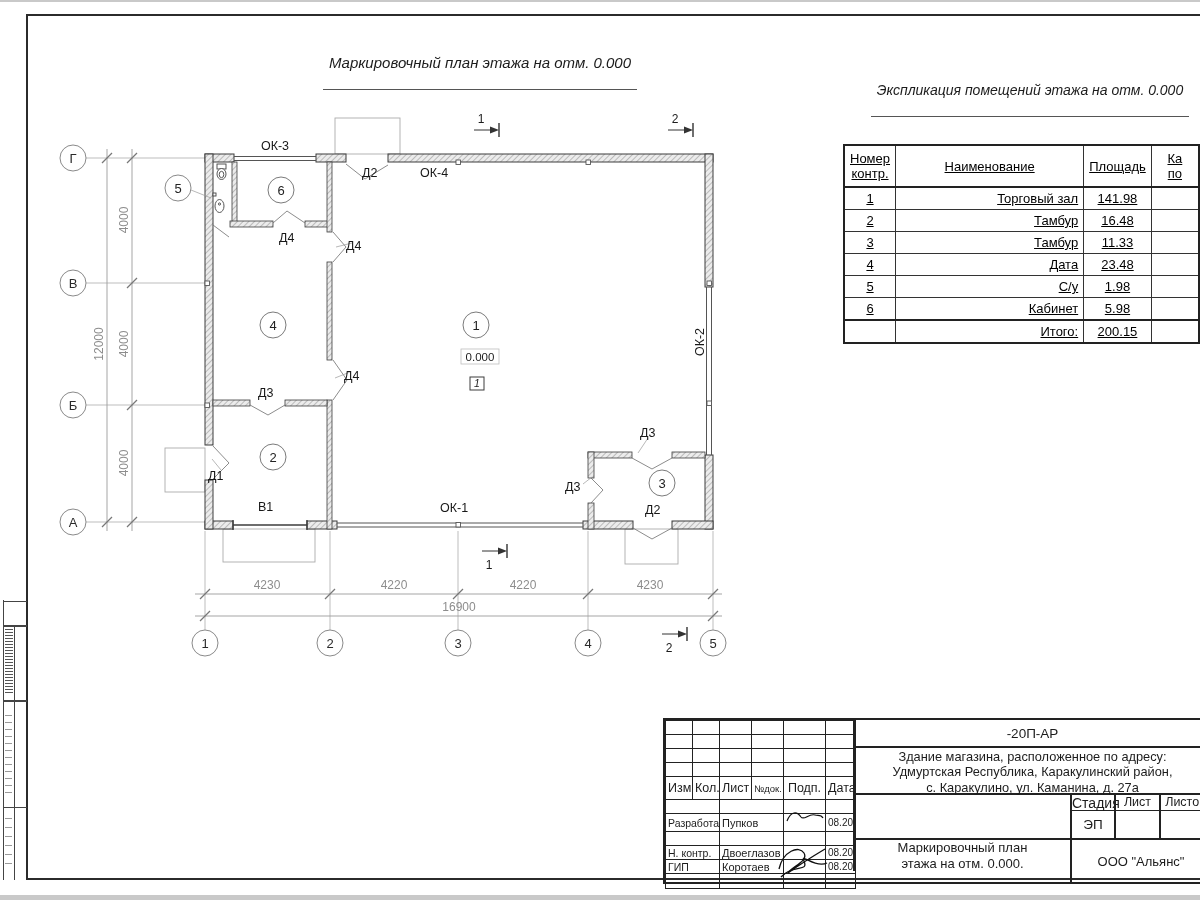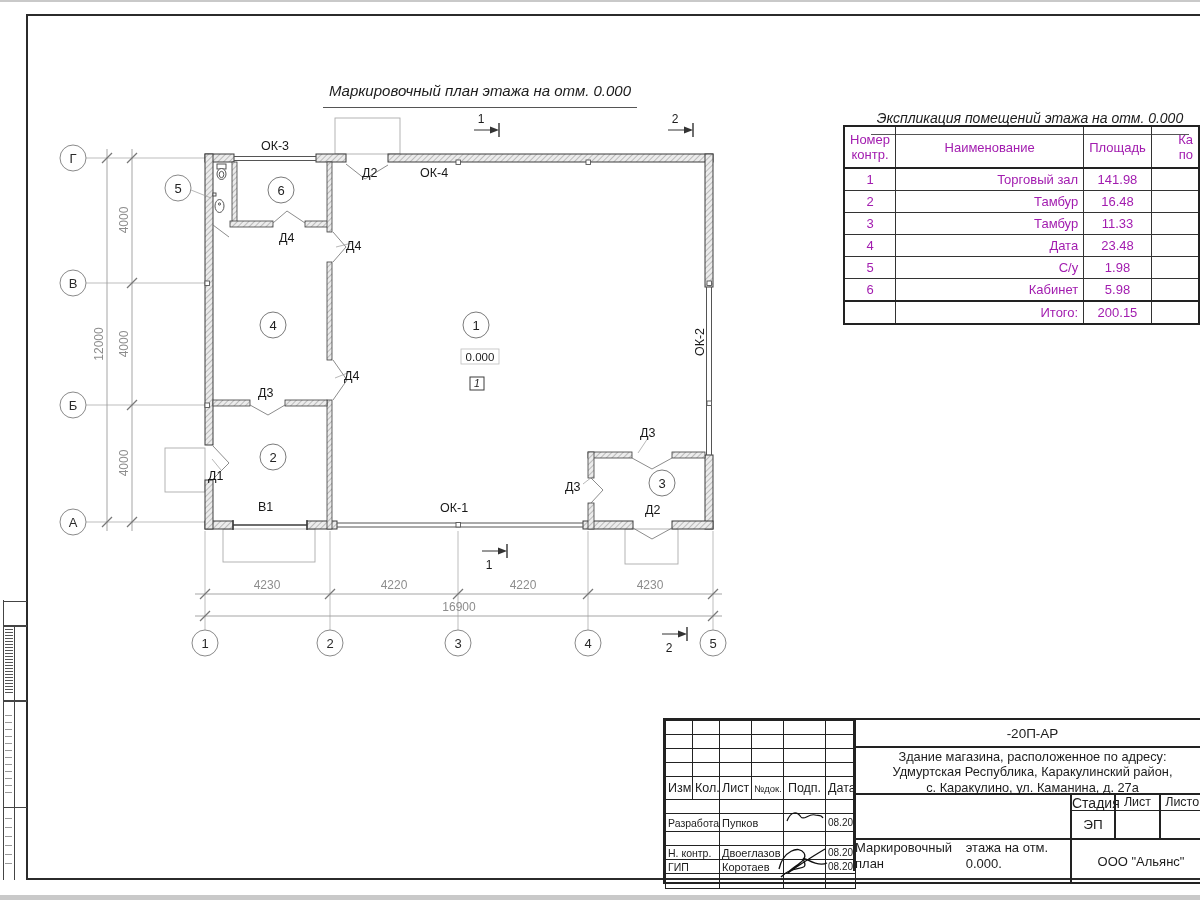--- a/index.html
+++ b/index.html
@@ -5,24 +5,24 @@
   html,body{margin:0;padding:0;background:#cfcfcf;}
   #sheet{position:relative;width:1200px;height:900px;background:#ffffff;overflow:hidden;
          font-family:"Liberation Sans",sans-serif;color:#1c1c1c;}
   .abs{position:absolute;}
   
   .frameline{position:absolute;background:#2b2b2b;}
   .grayline{position:absolute;background:#c9c9c9;}
   .thinline{position:absolute;background:#444;}
   
   .drawtitle{position:absolute;font-style:italic;text-align:center;}
-  .drawtitle span{display:inline-block;border-bottom:1.5px solid #555;padding:0 6px 8px 6px;margin-top:28px;}
+  .drawtitle span{display:inline-block;border-bottom:1.5px solid #555;padding:0 6px 18px 6px;}
   
-  .sched{position:absolute;left:843px;top:125px;border-collapse:collapse;border:2px solid #222;
-         font-size:13px;color:#a21caf;table-layout:fixed;}
+  .sched{position:absolute;left:843px;top:144px;border-collapse:collapse;border:2px solid #222;
+         font-size:13px;color:#000000;table-layout:fixed;text-decoration:underline;}
   .sched th,.sched td{border:1px solid #333;padding:0 5px;height:21px;font-weight:normal;
          overflow:hidden;white-space:nowrap;text-align:right;}
   .sched tr.hdr th{height:40px;text-align:center;font-size:13px;border-bottom:2px solid #222;}
   .sched td.c{text-align:center;}
   .sched tr.total td{border-top:2px solid #222;}
   
   #tb{position:absolute;left:663px;top:718px;width:545px;height:162px;border:2px solid #222;
       font-size:12px;}
   #tb .cell{position:absolute;box-sizing:border-box;}
   #tb table{border-collapse:collapse;table-layout:fixed;width:190px;}
@@ -68,21 +68,21 @@
         <col style="width:42px">
         <col style="width:238px">
         <col style="width:57px">
         <col style="width:60px">
       </colgroup>
     <tbody>
         <tr class="hdr">
       <th><span>Номер</span><br><span>контр.</span></th>
       <th>Наименование</th>
       <th>Площадь</th>
-      <th style="text-align:right;margin-left:8px;"><span>Ка</span><br><span>по</span></th>
+      <th style="text-align:center;margin-left:8px;"><span>Ка</span><br><span>по</span></th>
     </tr>
     <tr>
           <td class="c">1</td>
           <td>Торговый зал</td>
           <td class="c">141.98</td>
           <td></td>
         </tr>
     <tr>
           <td class="c">2</td>
           <td>Тамбур</td>
@@ -473,21 +473,21 @@
     <div class="cell" style="left:188px;top:75px;width:217px;height:45px;border-left:2px solid #222;border-bottom:2px solid #222;"></div>
     <div class="cell" style="left:405px;top:75px;width:44px;height:16px;border-left:2px solid #222;border-bottom:1.5px solid #222;text-align:center;font-size:14px;"><span>Стадия</span></div>
     <div class="cell" style="left:449px;top:75px;width:45px;height:16px;border-left:2px solid #222;border-bottom:1.5px solid #222;text-align:center;font-size:12.5px;"><span>Лист</span></div>
     <div class="cell" style="left:494px;top:75px;width:51px;height:16px;border-left:2px solid #222;border-bottom:1.5px solid #222;text-align:center;font-size:12.5px;"><span>Листов</span></div>
     <div class="cell" style="left:405px;top:91px;width:44px;height:29px;border-left:2px solid #222;border-bottom:2px solid #222;display:flex;align-items:center;justify-content:center;font-size:13.5px;">
         <span>ЭП</span>
       </div>
     <div class="cell" style="left:449px;top:91px;width:45px;height:29px;border-left:2px solid #222;border-bottom:2px solid #222;"></div>
     <div class="cell" style="left:494px;top:91px;width:51px;height:29px;border-left:2px solid #222;border-bottom:2px solid #222;"></div>
 
-    <div class="cell" style="left:188px;top:120px;width:217px;height:31px;border-left:2px solid #222;display:flex;flex-direction:row;align-items:center;justify-content:center;font-size:13px;line-height:16px;">
+    <div class="cell" style="left:188px;top:120px;width:217px;height:31px;border-left:2px solid #222;display:flex;flex-direction:column;align-items:center;justify-content:center;font-size:13px;line-height:16px;">
       <div>Маркировочный план</div>
       <div>этажа на отм. 0.000.</div>
     </div>
     <div class="cell" style="left:405px;top:120px;width:140px;height:42px;border-left:2px solid #222;display:flex;align-items:center;justify-content:center;font-size:13px;">
         <span>ООО "Альянс"</span>
       </div>
   </div>
 
 </div>
 

